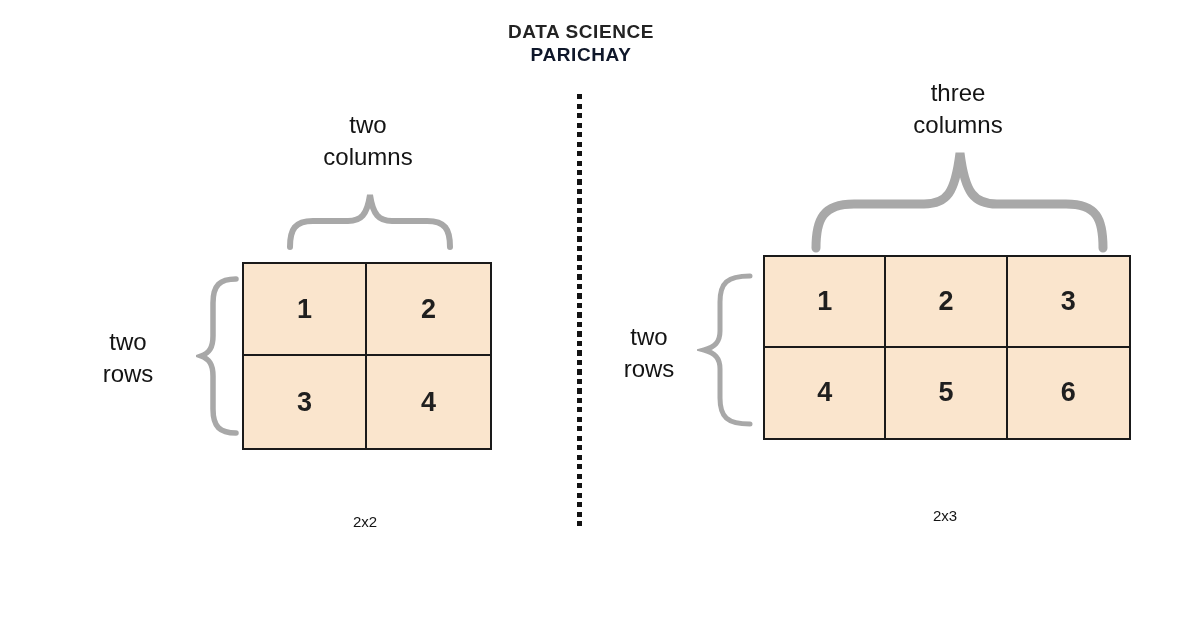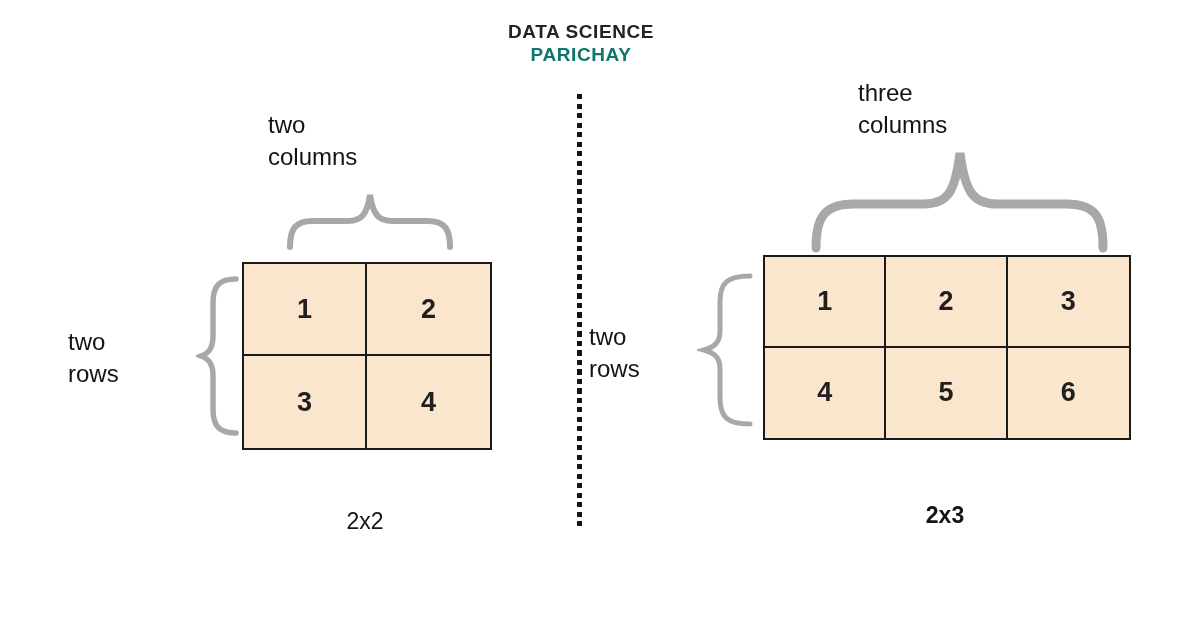--- a/index.html
+++ b/index.html
@@ -26,44 +26,45 @@
   .brand-top {
     font-size: 19px;
     font-weight: 600;
     letter-spacing: 0.6px;
     color: #232323;
   }
   .brand-bottom {
     font-size: 19px;
     font-weight: 700;
     letter-spacing: 0.6px;
-    color: #0f766e;
+    color: #0f172a;
   }
   
   .divider {
     position: absolute;
     left: 577px; top: 94px;
     width: 5px; height: 436px;
     background-image: repeating-linear-gradient(
       to bottom,
       #131313 0px, #131313 5px,
       transparent 5px, transparent 9.5px
     );
   }
   
   .label {
     position: absolute;
+    text-align: center;
     font-size: 24px;
     line-height: 32px;
     color: #141414;
   }
   .caption {
     position: absolute;
     text-align: center;
-    font-size: 23px;
+    font-size: 15px;
     line-height: 31px;
     color: #141414;
   }
   
   .matrix {
     position: absolute;
     display: grid;
     background: #fae5cd;
     border: 2px solid #1a1a1a;
   }
@@ -164,17 +165,17 @@
 
   <div class="matrix matrix-2x3">
     <div class="cell">1</div>
     <div class="cell">2</div>
     <div class="cell last-col">3</div>
     <div class="cell last-row">4</div>
     <div class="cell last-row">5</div>
     <div class="cell last-col last-row">6</div>
   </div>
 
-  <div class="caption" style="left:795px; top:500px; width:300px;font-weight:bold;">
+  <div class="caption" style="left:795px; top:500px; width:300px;">
     <div>2x3</div>
   </div>
 
 </div>
 
 </body></html>

